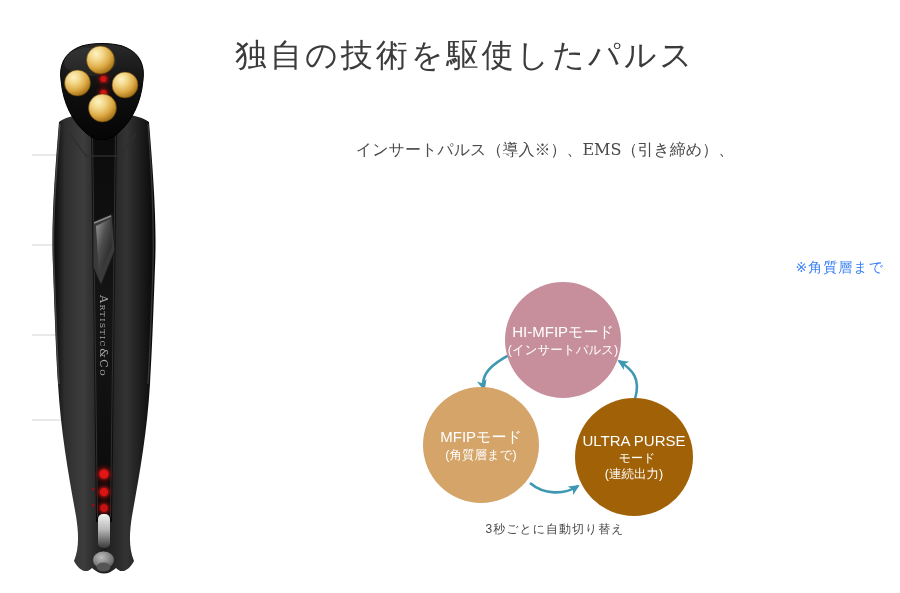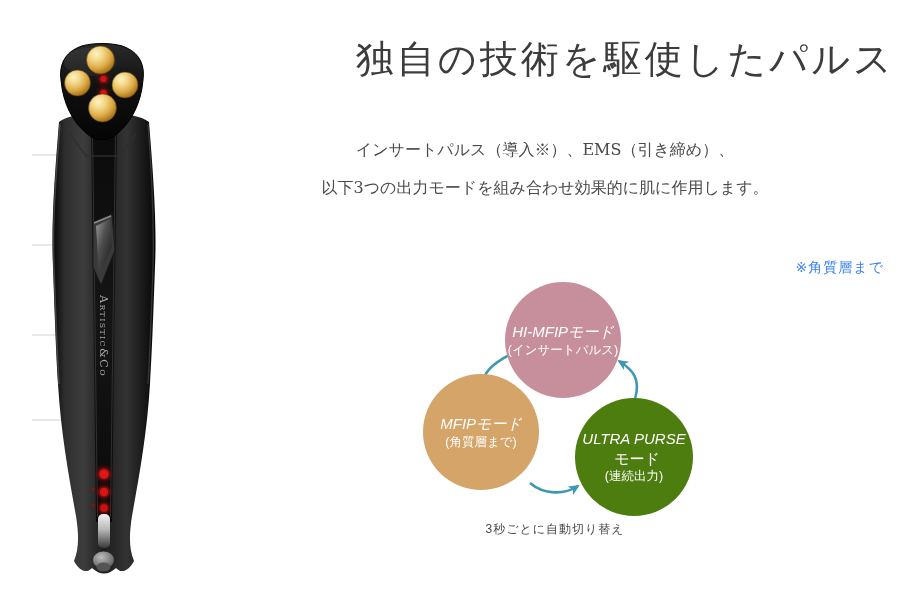--- a/index.html
+++ b/index.html
@@ -1,37 +1,37 @@
 <!DOCTYPE html>
 <html><head>
 <meta charset="utf-8">
 <style>
   html,body{margin:0;padding:0;background:#fff;}
   .page{position:relative;width:900px;height:593px;background:#ffffff;overflow:hidden;
         font-family:"Liberation Sans","DejaVu Sans",sans-serif;}
   .device-svg{position:absolute;left:30px;top:22px;}
   .heading{position:absolute;left:235px;top:34px;width:660px;margin:0;
-           text-align:right;font-family:"DejaVu Serif","Liberation Serif",serif;
-           font-size:38px;font-weight:500;letter-spacing:3px;color:#3c3c3c;white-space:nowrap;}
+           text-align:left;font-family:"DejaVu Serif","Liberation Serif",serif;
+           font-size:32px;font-weight:500;letter-spacing:3px;color:#3c3c3c;white-space:nowrap;}
   .body-text{position:absolute;left:190px;top:131px;width:710px;margin:0;
              text-align:center;font-family:"DejaVu Serif","Liberation Serif",serif;
              font-size:16px;line-height:38px;color:#4a4a4a;}
   .body-text span{display:block;white-space:nowrap;}
   .footnote{position:absolute;right:16px;top:259px;font-size:14px;color:#3b82f6;
             letter-spacing:1px;}
   .diagram{position:absolute;left:0;top:0;}
   .arrows-svg{position:absolute;left:420px;top:280px;width:300px;height:270px;}
   .node{position:absolute;border-radius:50%;display:flex;flex-direction:column;
         align-items:center;justify-content:center;color:#ffffff;text-align:center;
         line-height:1.3;}
-  .node .c-label{font-size:15px;white-space:nowrap;font-style:italic;}
-  .node .c-label2{font-size:15px;white-space:nowrap;margin-left:6px;}
+  .node .c-label{font-size:15px;white-space:nowrap;}
+  .node .c-label2{font-size:12px;white-space:nowrap;margin-left:6px;}
   .node .c-sub{font-size:12.5px;white-space:nowrap;}
   .node-pink{left:505px;top:282px;width:116px;height:116px;}
-  .node-orange{left:423px;top:374px;width:116px;height:116px;}
+  .node-orange{left:423px;top:387px;width:116px;height:116px;}
   .node-green{left:575px;top:398px;width:118px;height:118px;}
   .diagram-caption{position:absolute;left:430px;top:521px;width:250px;text-align:center;
                    font-size:12px;letter-spacing:1px;color:#4a4a4a;}
   .brand-vert{font-family:"DejaVu Serif","Liberation Serif",serif;
               font-variant:small-caps;letter-spacing:1.5px;}
 </style>
 </head>
 <body>
 
 <div class="page">
@@ -161,21 +161,20 @@
     <g>
       <ellipse cx="73.5" cy="538" rx="11" ry="9" fill="url(#nubGrad)" stroke="#222" stroke-width="0.8"></ellipse>
       <ellipse cx="73.5" cy="545" rx="7" ry="4.5" fill="#555"></ellipse>
     </g>
   </svg>
 
   <h1 class="heading">独自の技術を駆使したパルス</h1>
 
   <p class="body-text">
     <span>インサートパルス（導入※）、EMS（引き締め）、</span>
-    <span>以下3つの出力モードを組み合わせ効果的に肌に作用します。</span>
   </p>
 
   <div class="footnote">※角質層まで</div>
 
   <div class="diagram">
 
     <svg class="arrows-svg" viewBox="0 0 300 270">
       <defs>
         <marker id="arrowHead" markerUnits="userSpaceOnUse" markerWidth="14" markerHeight="12" refX="9" refY="5" orient="auto">
           <path d="M 0,0 L 11,5 L 0,10 L 3,5 Z" style="fill: rgb(62, 152, 178);"></path>
@@ -189,21 +188,21 @@
     <div class="node node-pink" style="background-color: rgb(199, 143, 156);">
       <div class="c-label">HI-MFIPモード</div>
       <div class="c-sub">(インサートパルス)</div>
     </div>
 
     <div class="node node-orange" style="background-color: rgb(212, 164, 105);">
       <div class="c-label">MFIPモード</div>
       <div class="c-sub">(角質層まで)</div>
     </div>
 
-    <div class="node node-green" style="background-color: #4d7c0f;">
+    <div class="node node-green" style="background-color: #a16207;">
       <div class="c-label">ULTRA PURSE</div>
       <div class="c-label2">モード</div>
       <div class="c-sub">(連続出力)</div>
     </div>
 
     <div class="diagram-caption">3秒ごとに自動切り替え</div>
   </div>
 
 </div>
 

